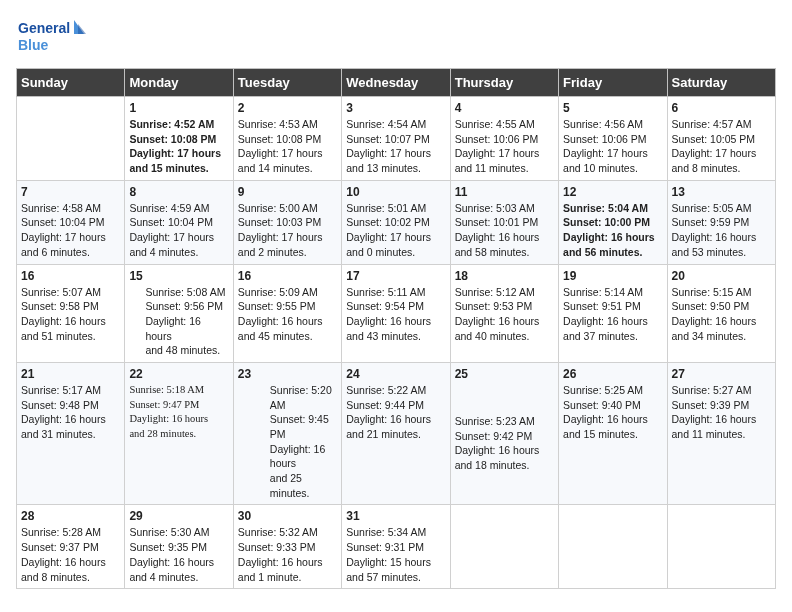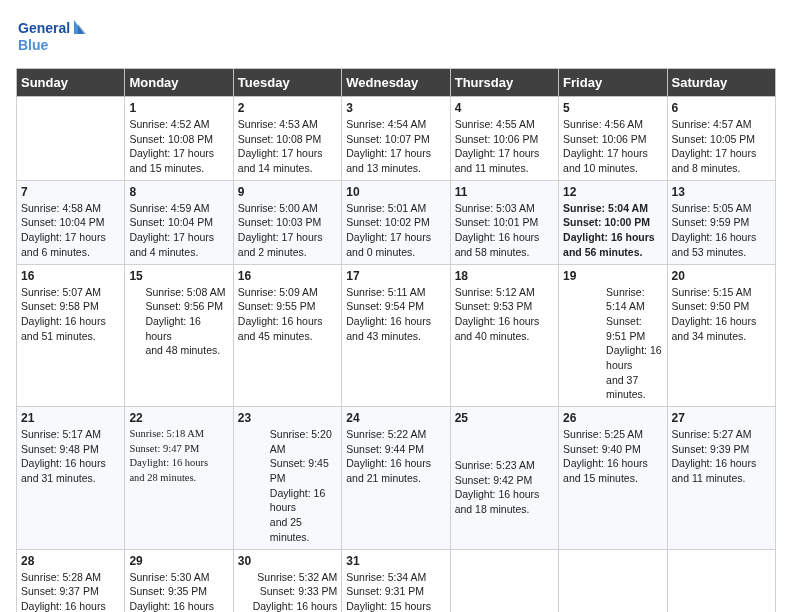--- a/index.html
+++ b/index.html
@@ -104,21 +104,21 @@
         <th>Friday</th>
         <th>Saturday</th>
       </tr>
   </thead>
   <tbody>
 
   <tr>
         <td></td>
         <td>
           <span class="day-num">1</span>
-          <div class="cell-text" style="white-space: pre-line;">Sunrise: 4:52 AM
+          <div class="cell-text" style="white-space: pre-line; font-weight: bold;">Sunrise: 4:52 AM
 Sunset: 10:08 PM
 Daylight: 17 hours
 and 15 minutes.</div>
         </td>
         <td>
           <span class="day-num">2</span>
           <div class="cell-text" style="white-space: pre-line;">Sunrise: 4:53 AM
 Sunset: 10:08 PM
 Daylight: 17 hours
 and 14 minutes.</div>
@@ -234,21 +234,21 @@
         </td>
         <td>
           <span class="day-num">18</span>
           <div class="cell-text" style="white-space: pre-line;">Sunrise: 5:12 AM
 Sunset: 9:53 PM
 Daylight: 16 hours
 and 40 minutes.</div>
         </td>
         <td>
           <span class="day-num">19</span>
-          <div class="cell-text" style="white-space: pre-line; margin-left: 43px;">Sunrise: 5:14 AM
+          <div class="cell-text" style="white-space: pre-line;">Sunrise: 5:14 AM
 Sunset: 9:51 PM
 Daylight: 16 hours
 and 37 minutes.</div>
         </td>
         <td>
           <span class="day-num">20</span>
           <div class="cell-text" style="white-space: pre-line;">Sunrise: 5:15 AM
 Sunset: 9:50 PM
 Daylight: 16 hours
 and 34 minutes.</div>
@@ -315,21 +315,21 @@
         </td>
         <td>
           <span class="day-num">29</span>
           <div class="cell-text" style="white-space: pre-line;">Sunrise: 5:30 AM
 Sunset: 9:35 PM
 Daylight: 16 hours
 and 4 minutes.</div>
         </td>
         <td>
           <span class="day-num">30</span>
-          <div class="cell-text" style="white-space: pre-line; text-align: right;">Sunrise: 5:32 AM
+          <div class="cell-text" style="white-space: pre-line;">Sunrise: 5:32 AM
 Sunset: 9:33 PM
 Daylight: 16 hours
 and 1 minute.</div>
         </td>
         <td>
           <span class="day-num">31</span>
           <div class="cell-text" style="white-space: pre-line;">Sunrise: 5:34 AM
 Sunset: 9:31 PM
 Daylight: 15 hours
 and 57 minutes.</div>

